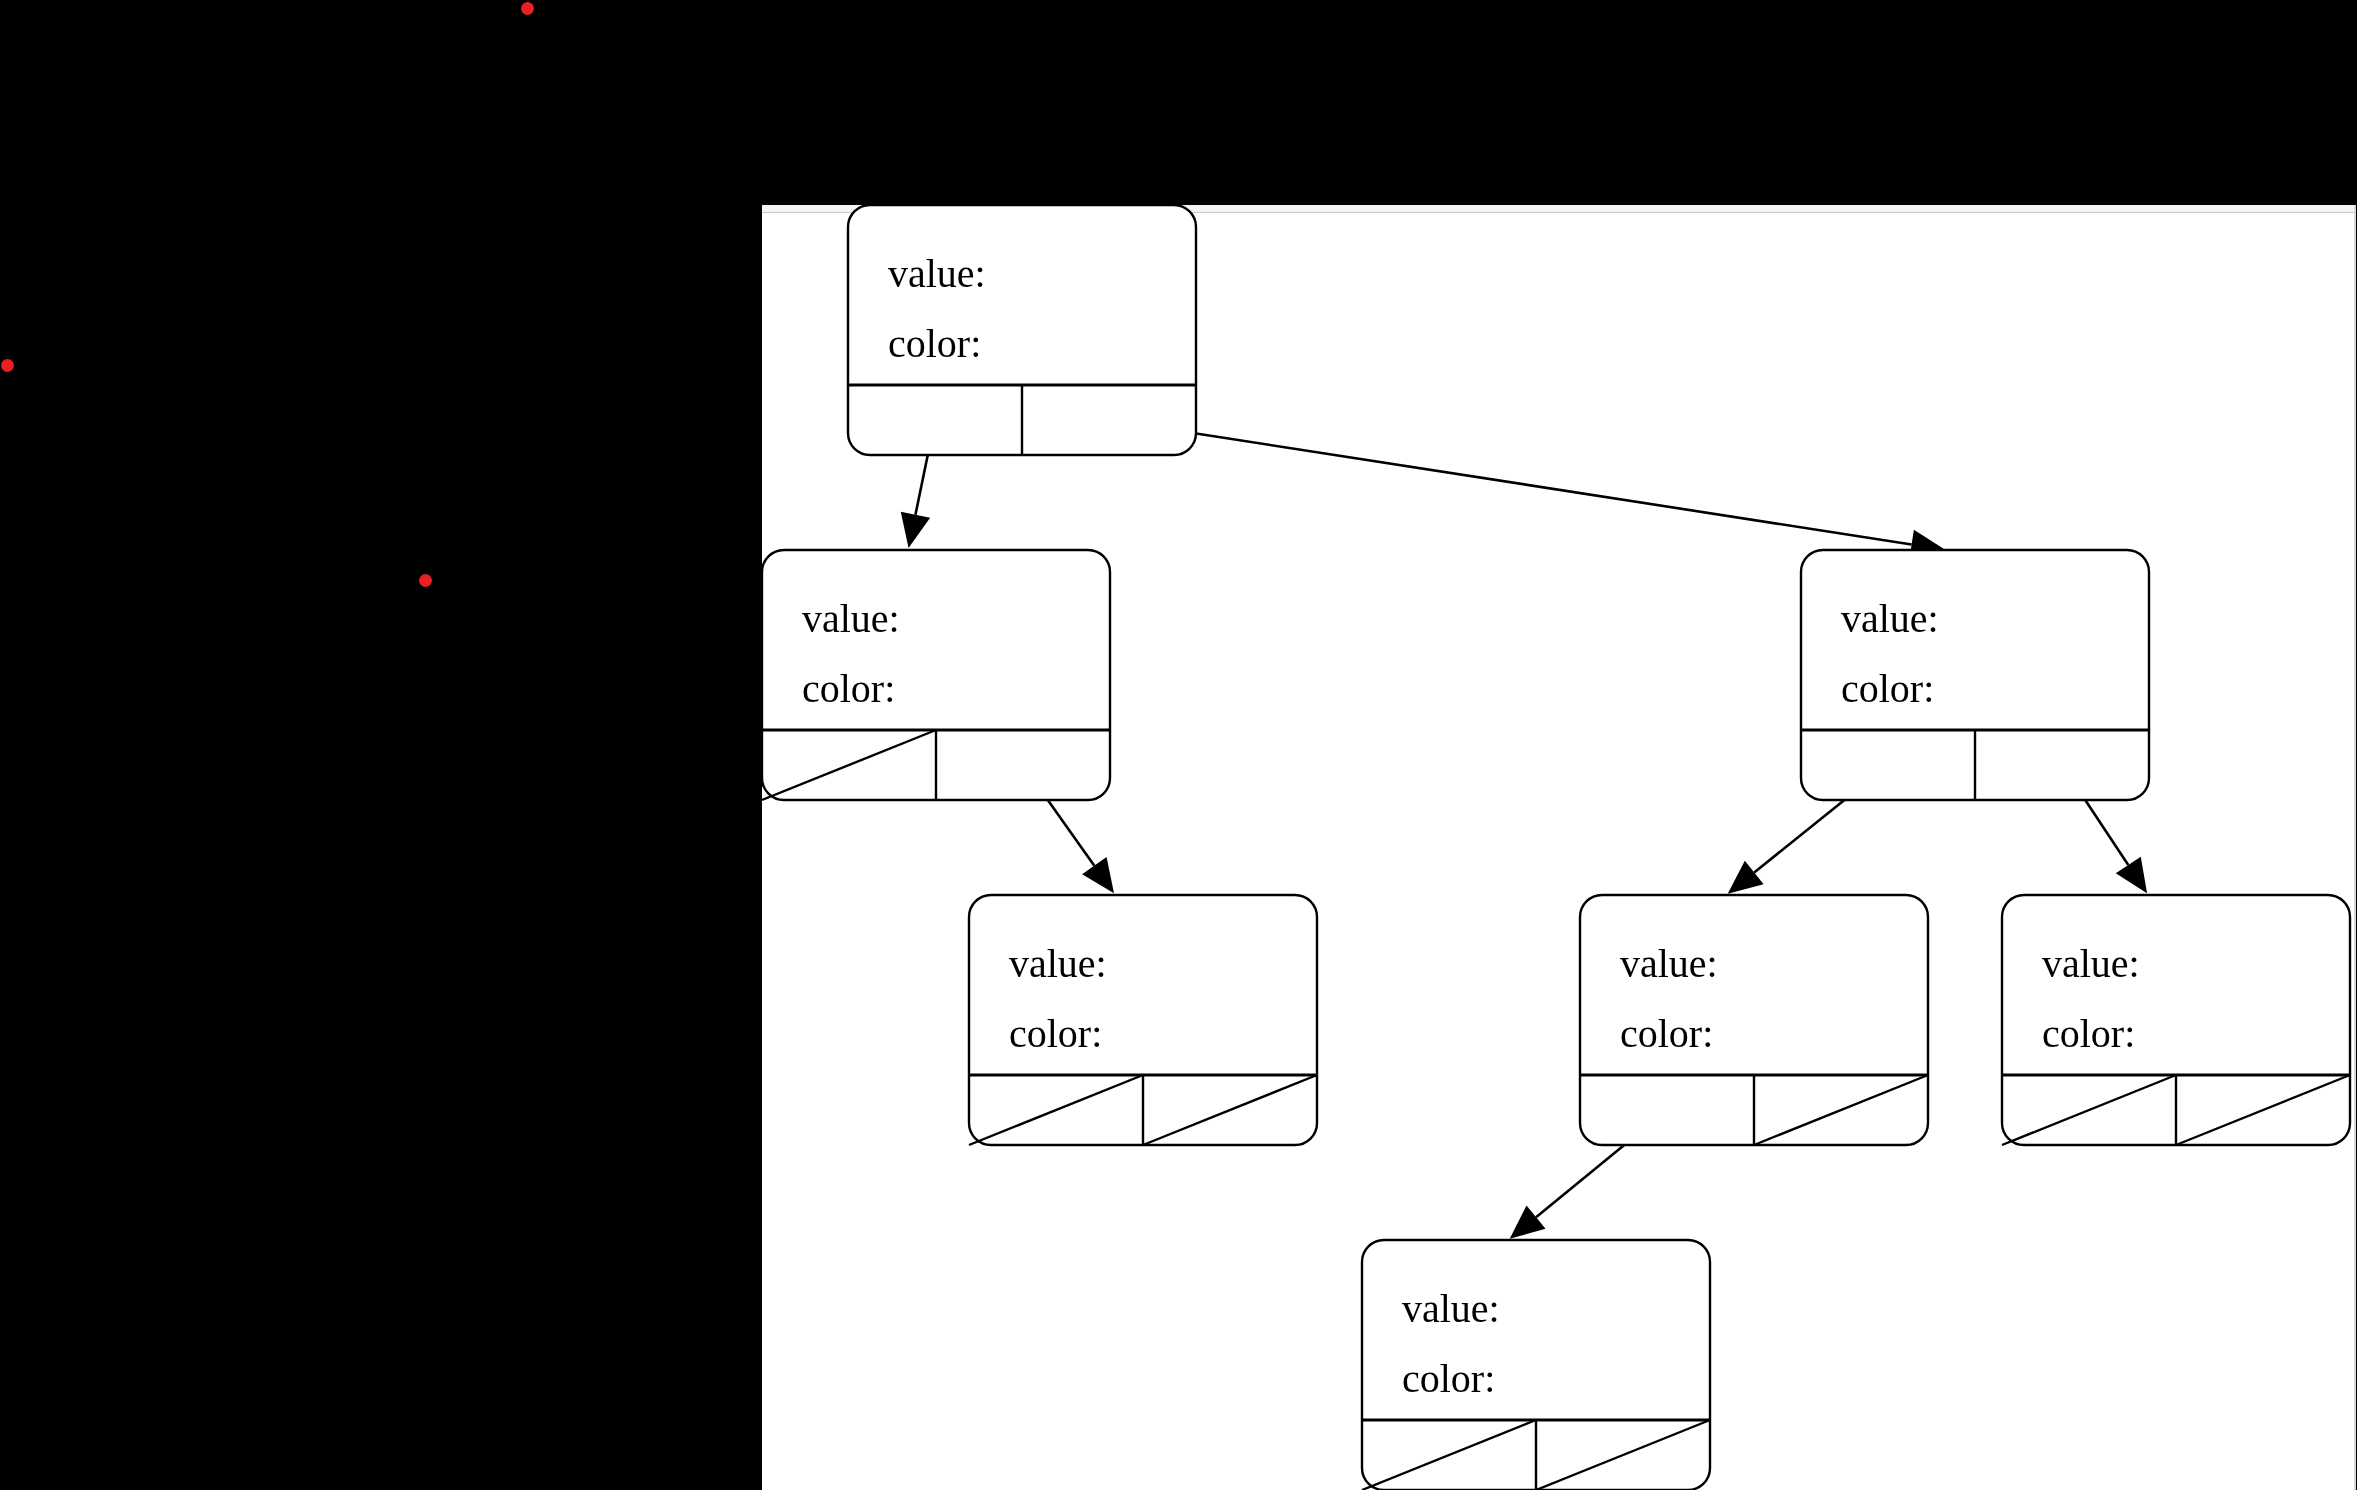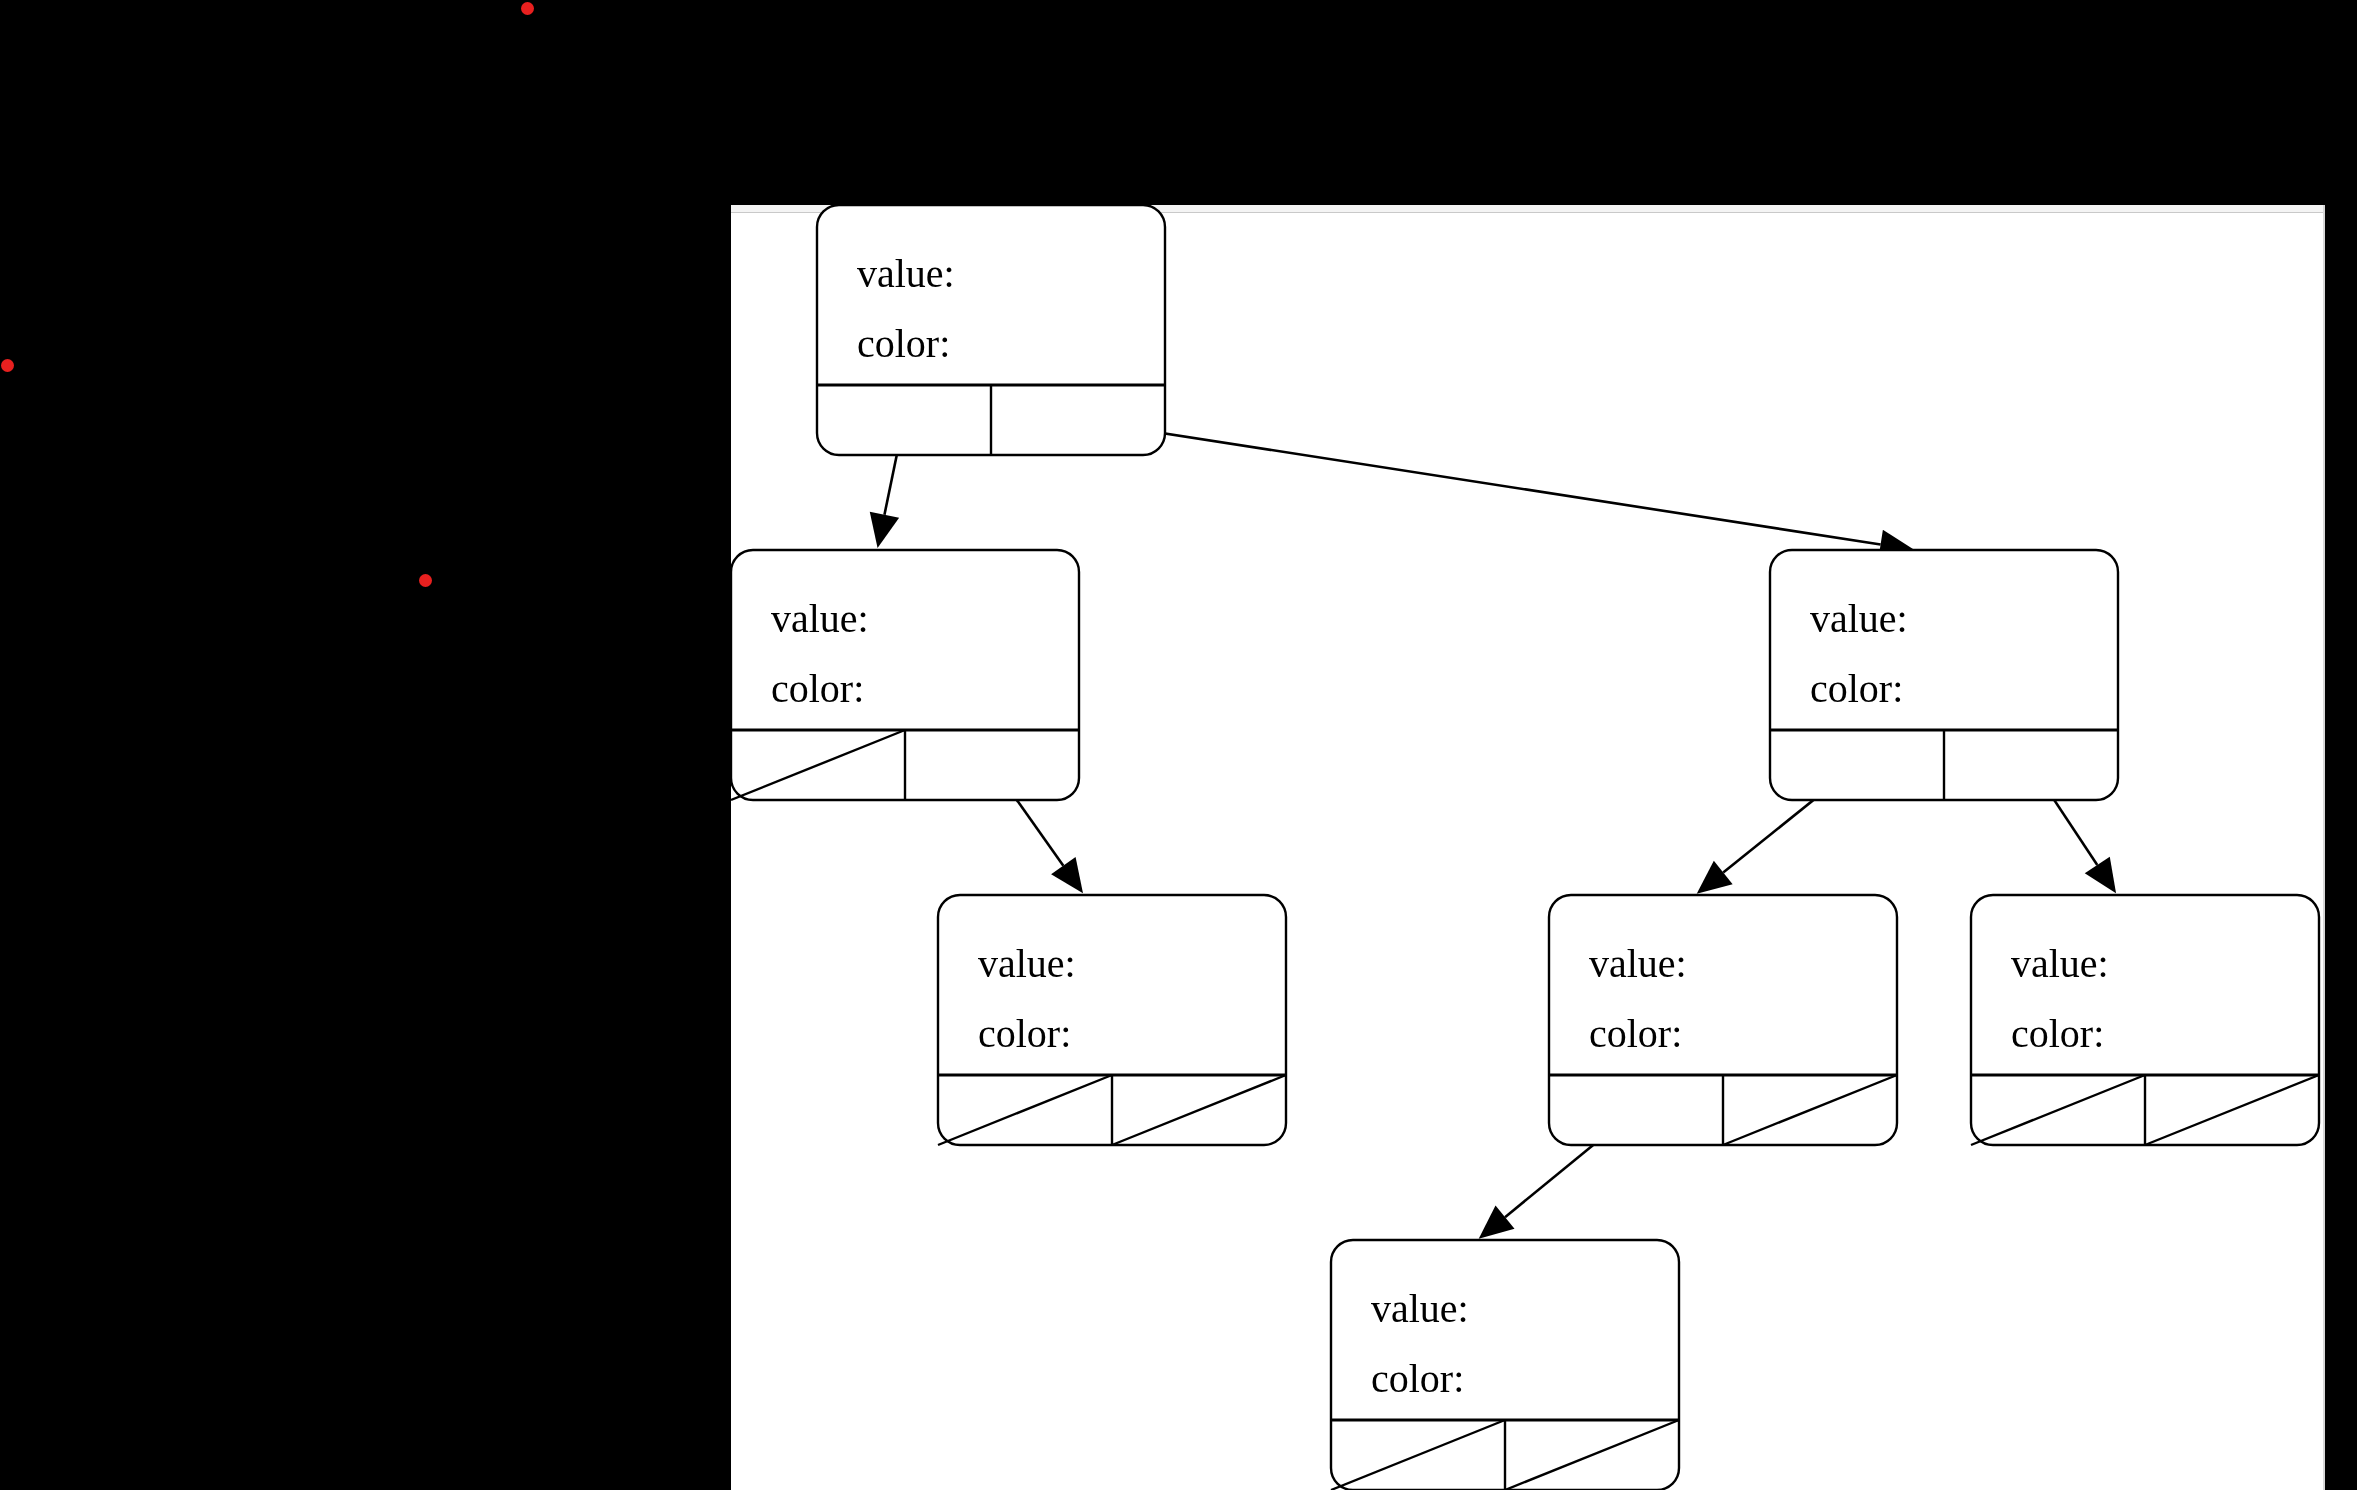--- a/index.html
+++ b/index.html
@@ -30,21 +30,21 @@
     position: absolute;
     width: 13px;
     height: 13px;
     border-radius: 50%;
     background: #e8201f;
   }
 
   
   .panel {
     position: absolute;
-    left: 731px;
+    left: 762px;
     top: 205px;
     width: 1594px;
     height: 1285px;
     background: #ffffff;
     overflow: hidden;
   }
   .panel-topstrip {
     position: absolute;
     left: 0; top: 0;
     width: 100%;

